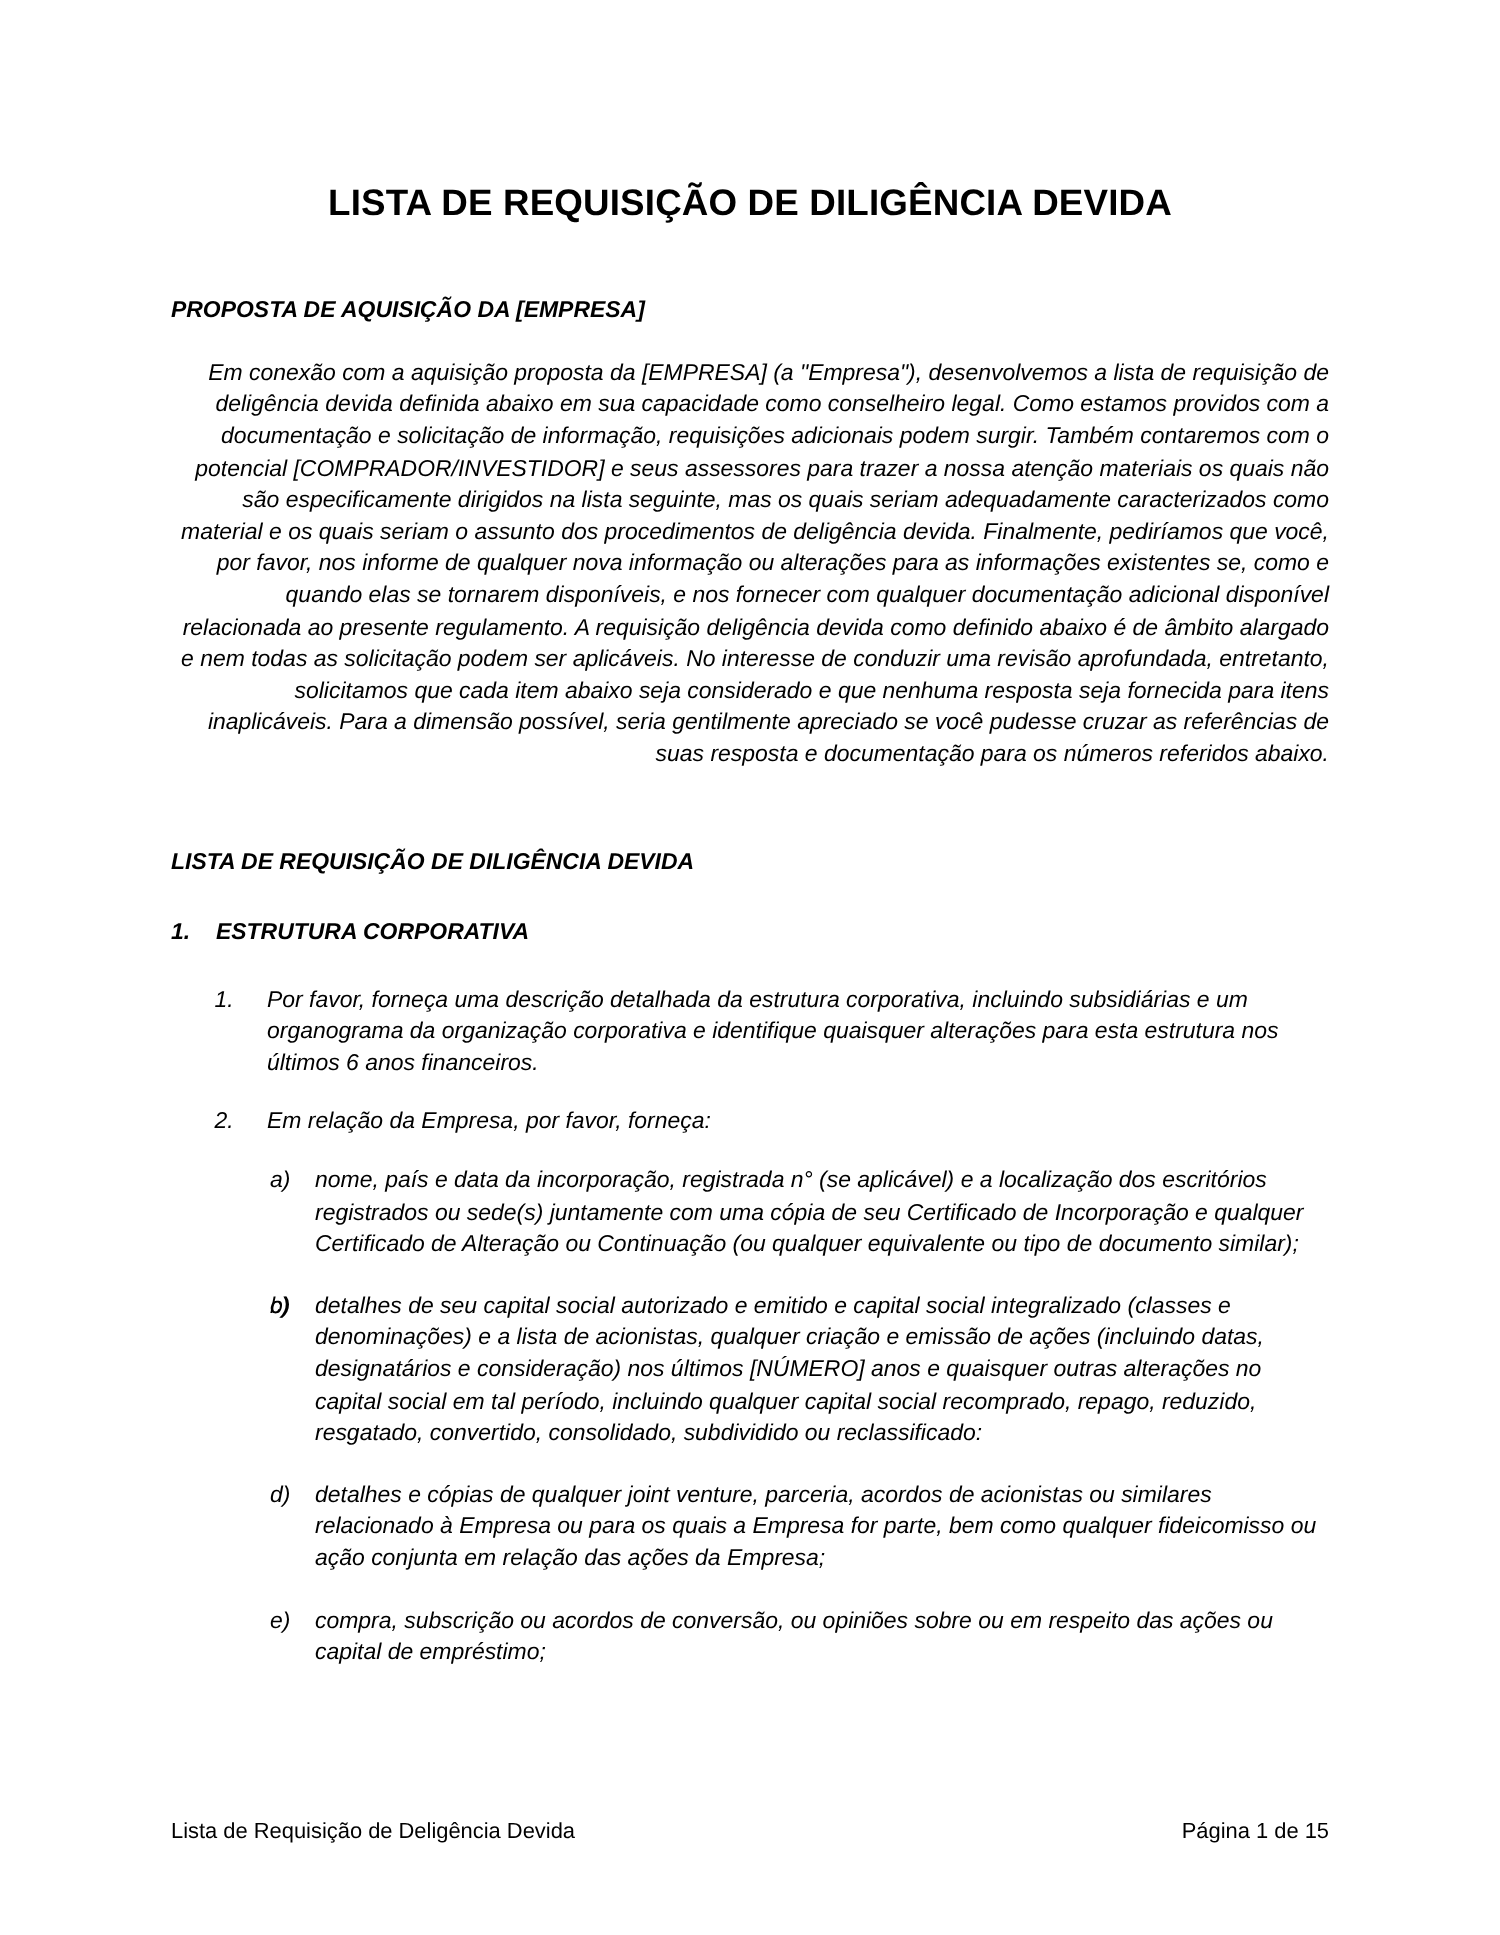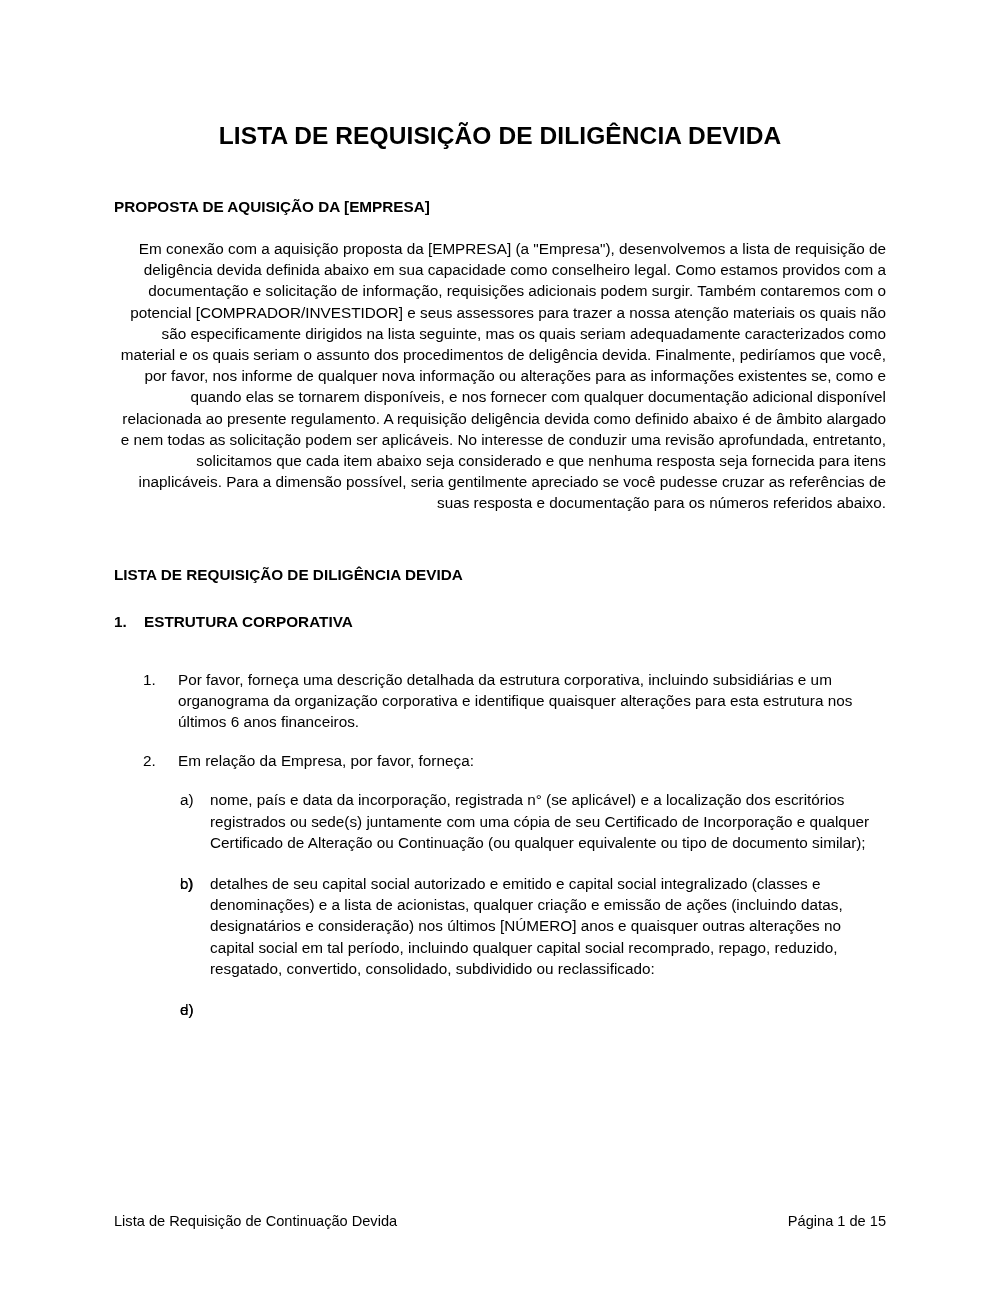--- a/index.html
+++ b/index.html
@@ -37,20 +37,21 @@
     line-height: 30px;
     white-space: nowrap;
   }
 
   
   .body-wrap {
     position: absolute;
     left: 114px;
     top: 196px;
     width: 772px;
+    font-style: italic;
   }
 
   .h-bold {
     font-size: 15.3px;
     font-weight: bold;
     line-height: 21px;
     margin: 0;
   }
 
   .para {
@@ -84,21 +85,20 @@
     position: absolute;
     left: 29px;
     top: 0;
     width: 28px;
     text-align: left;
     font-size: 15.3px;
     line-height: 21.2px;
   }
   .num-item > .itext {
     display: block;
-    margin-top: 13px;
   }
 
   
   .alpha-list {
     margin: 0;
     padding: 0;
     list-style: none;
   }
   .alpha-item {
     position: relative;
@@ -208,27 +208,29 @@
         <span class="marker">b)</span>
       </li>
 
       <li class="alpha-item">
         <span class="marker">c)</span>
         <span class="itext">detalhes de seu capital social autorizado e emitido e capital social integralizado (classes e denominações) e a lista de acionistas, qualquer criação e emissão de ações (incluindo datas, designatários e consideração) nos últimos [NÚMERO] anos e quaisquer outras alterações no capital social em tal período, incluindo qualquer capital social recomprado, repago, reduzido, resgatado, convertido, consolidado, subdividido ou reclassificado:</span>
       </li>
 
       <li class="alpha-item">
         <span class="marker">d)</span>
+        <span class="itext">detalhes e cópias de qualquer joint venture, parceria, acordos de acionistas ou similares relacionado à Empresa ou para os quais a Empresa for parte, bem como qualquer fideicomisso ou ação conjunta em relação das ações da Empresa;</span>
       </li>
 
       <li class="alpha-item">
         <span class="marker">e)</span>
+        <span class="itext">compra, subscrição ou acordos de conversão, ou opiniões sobre ou em respeito das ações ou capital de empréstimo;</span>
       </li>
     </ul>
 
   </div>
 
   <div class="footer">
-    <span class="footer-left">Lista de Requisição de Continuação Devida</span>
+    <span class="footer-left">Lista de Requisição de Deligência Devida</span>
     <span class="footer-right">Página 1 de 15</span>
   </div>
 
 </div>
 
 </body></html>

